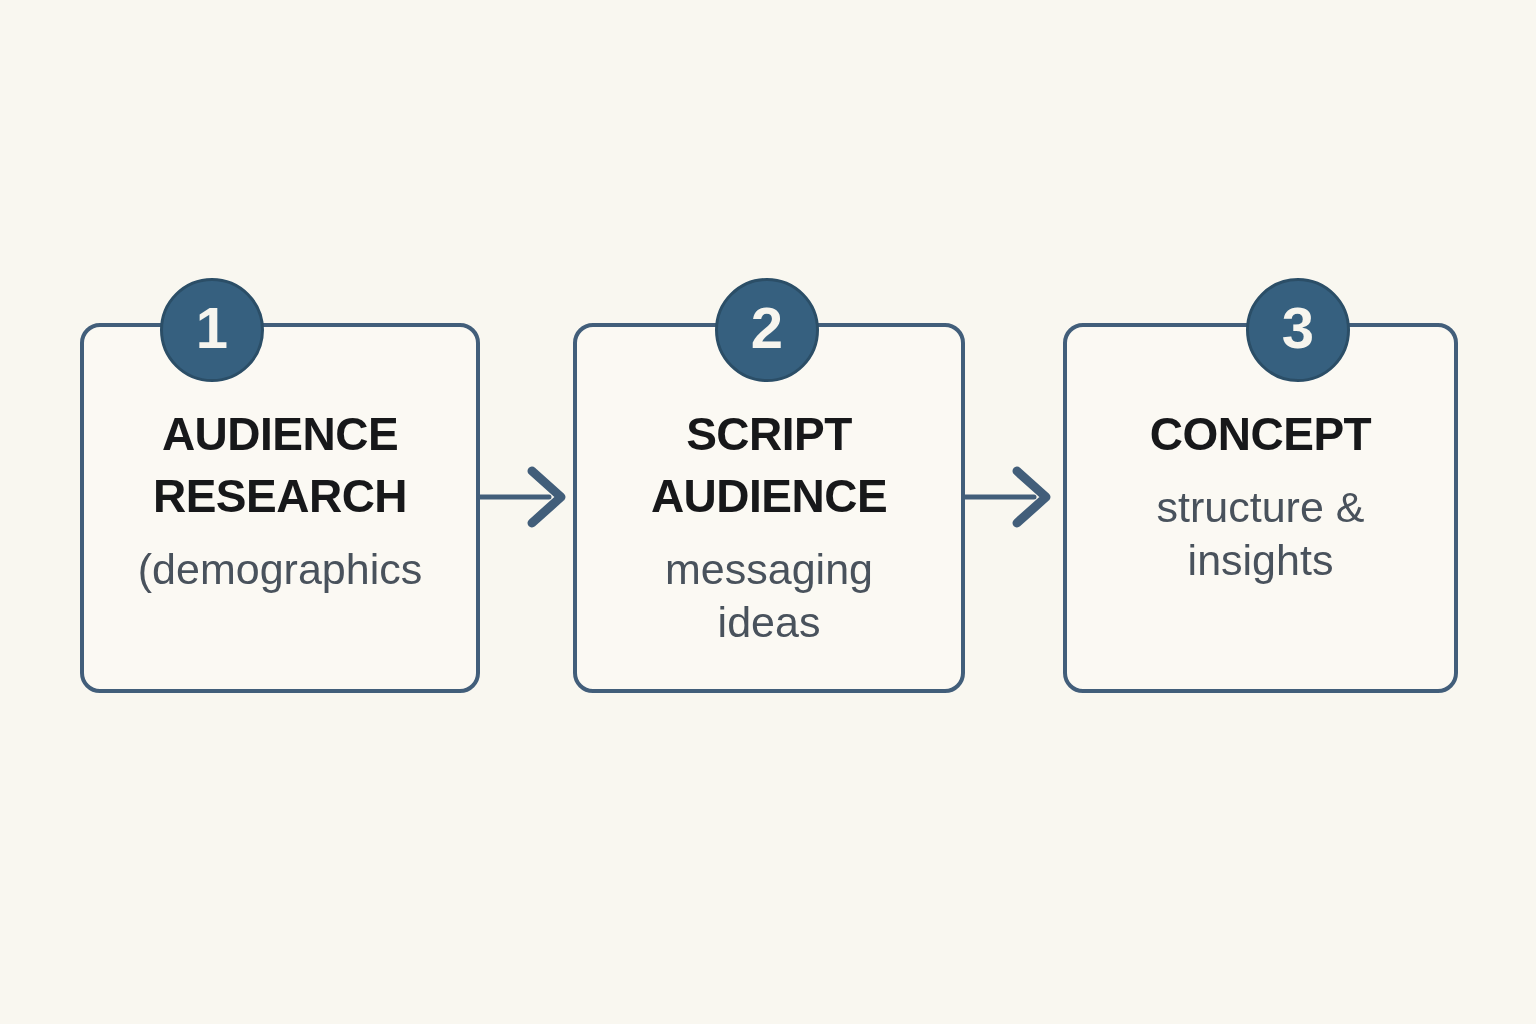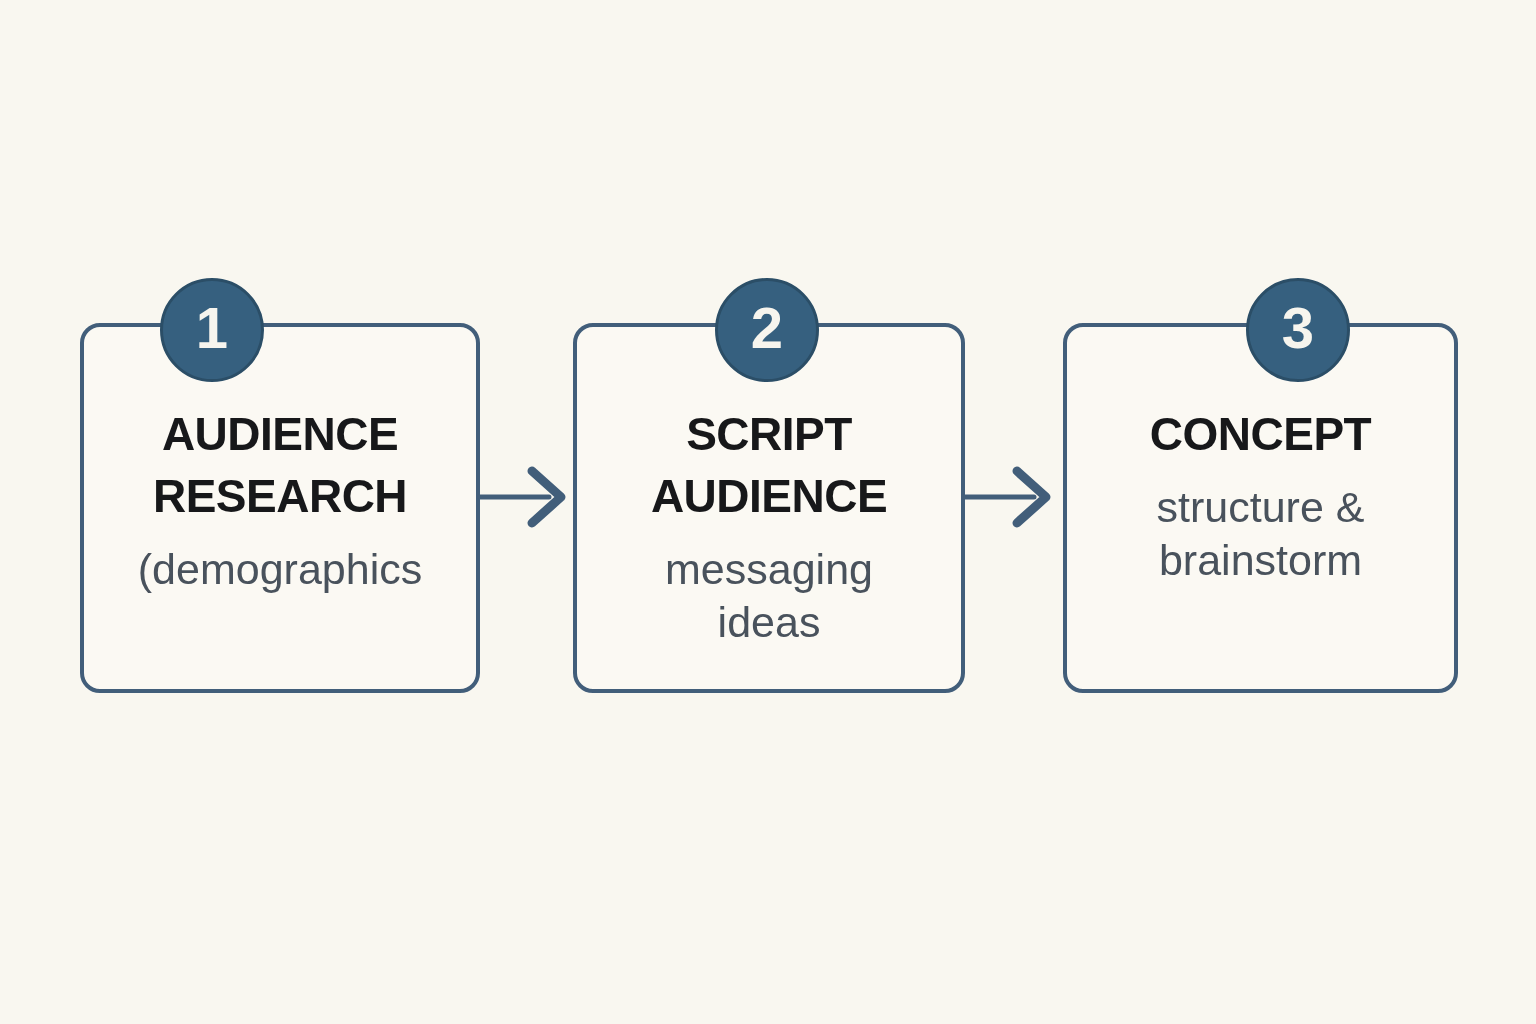--- a/index.html
+++ b/index.html
@@ -111,21 +111,21 @@
 
   <div class="step-box pos-3">
     <div class="badge bpos-3">
       <span>3</span>
     </div>
     <div class="title">
       <span>CONCEPT</span>
     </div>
     <div class="subtitle">
       <span>structure &amp;</span>
-      <span>brainstorm</span>
+      <span>insights</span>
     </div>
   </div>
 
   <svg class="arrows-overlay" viewBox="0 0 1536 1024">
     <g>
       <line x1="480" y1="497" x2="549" y2="497" stroke-width="5" stroke-linecap="round" stroke="#425e7a"></line>
       <polyline points="532,471 561,497 532,523" fill="none" stroke-width="9" stroke-linecap="round" stroke-linejoin="round" stroke="#425e7a"></polyline>
     </g>
     <g>
       <line x1="965" y1="497" x2="1034" y2="497" stroke-width="5" stroke-linecap="round" stroke="#425e7a"></line>

